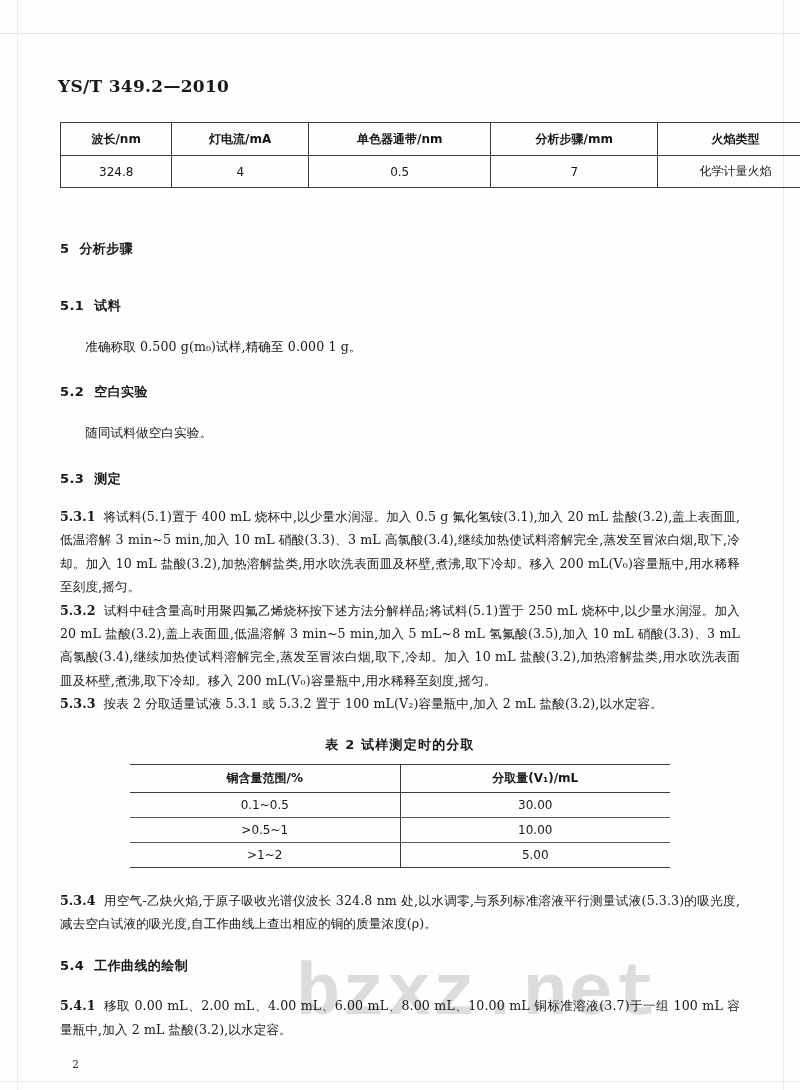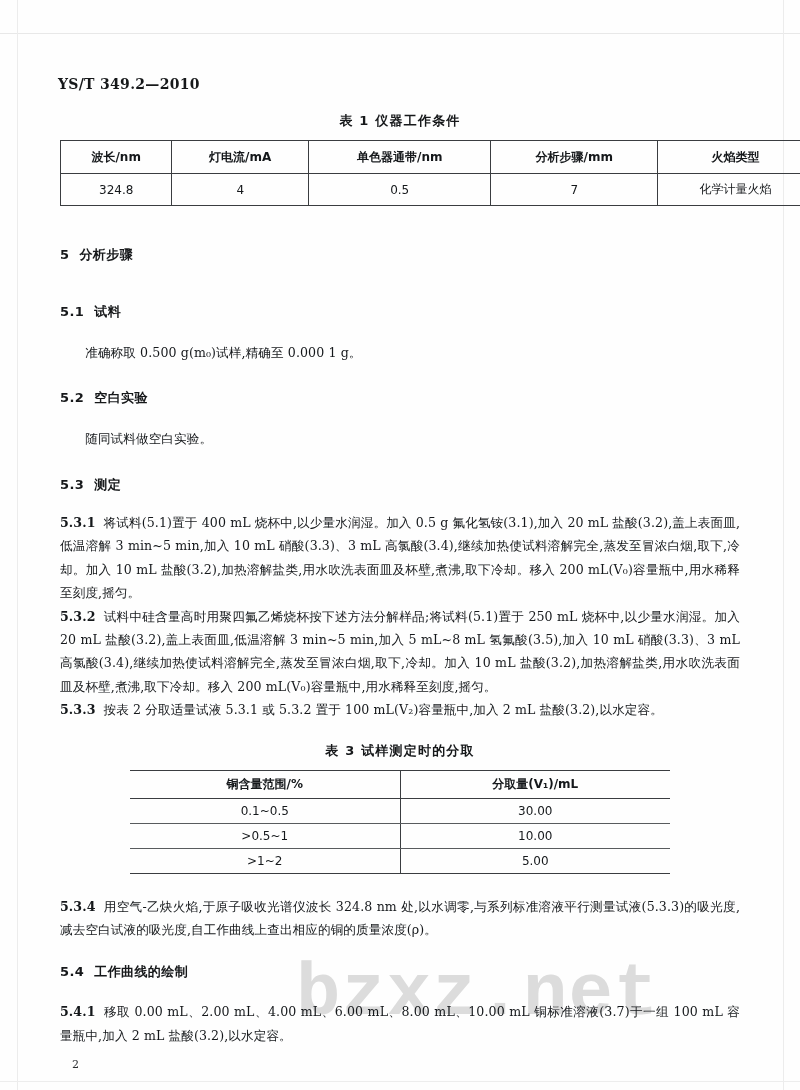--- a/index.html
+++ b/index.html
@@ -63,21 +63,21 @@
     z-index: 2;
     padding: 0 60px;
   }
 
   .doc-code {
     position: absolute;
     left: 58px;
     top: 76px;
     font-family: "DejaVu Serif", "Liberation Serif", serif;
     font-weight: bold;
-    font-size: 14px;
+    font-size: 17px;
     letter-spacing: 0.3px;
     color: #16181a;
     z-index: 3;
   }
 
   .table-caption {
     text-align: center;
     font-size: 13px;
     font-weight: bold;
     color: #16181a;
@@ -170,21 +170,20 @@
   <div class="scan-edge-left"></div>
   <div class="scan-edge-right"></div>
   <div class="scan-edge-bottom"></div>
 
   <div class="watermark">bzxz.net</div>
 
   <div class="doc-code">YS/T 349.2—2010</div>
 
   <div class="content" style="padding-top:112px;">
 
-    <div class="table-caption">表 1   仪器工作条件</div>
     <table class="doc-table t1">
       <thead>
         <tr>
           <th>波长/nm</th>
           <th>灯电流/mA</th>
           <th>单色器通带/nm</th>
           <th>分析步骤/mm</th>
           <th>火焰类型</th>
         </tr>
       </thead>
@@ -192,21 +191,21 @@
         <tr>
           <td>324.8</td>
           <td>4</td>
           <td>0.5</td>
           <td>7</td>
           <td>化学计量火焰</td>
         </tr>
       </tbody>
     </table>
 
-    <h3 class="section-head" style="margin-top:40px;">
+    <h3 class="section-head" style="margin-top:52px;">
       <span class="sec-num">5</span><span>分析步骤</span>
     </h3>
 
     <h3 class="section-head" style="margin-top:39px;">
       <span class="sec-num">5.1</span><span>试料</span>
     </h3>
     <p class="body-text indent" style="margin-top:20px;">准确称取 0.500 g(m₀)试样,精确至 0.000 1 g。</p>
 
     <h3 class="section-head" style="margin-top:25px;">
       <span class="sec-num">5.2</span><span>空白实验</span>
@@ -216,21 +215,21 @@
     <h3 class="section-head" style="margin-top:25px;">
       <span class="sec-num">5.3</span><span>测定</span>
     </h3>
 
     <p class="body-text" style="margin-top:17px;"><span class="lead">5.3.1</span><span>将试料(5.1)置于 400 mL 烧杯中,以少量水润湿。加入 0.5 g 氟化氢铵(3.1),加入 20 mL 盐酸(3.2),盖上表面皿,低温溶解 3 min~5 min,加入 10 mL 硝酸(3.3)、3 mL 高氯酸(3.4),继续加热使试料溶解完全,蒸发至冒浓白烟,取下,冷却。加入 10 mL 盐酸(3.2),加热溶解盐类,用水吹洗表面皿及杯壁,煮沸,取下冷却。移入 200 mL(V₀)容量瓶中,用水稀释至刻度,摇匀。</span></p>
 
     <p class="body-text" style="margin-top:0;"><span class="lead">5.3.2</span><span>试料中硅含量高时用聚四氟乙烯烧杯按下述方法分解样品;将试料(5.1)置于 250 mL 烧杯中,以少量水润湿。加入 20 mL 盐酸(3.2),盖上表面皿,低温溶解 3 min~5 min,加入 5 mL~8 mL 氢氟酸(3.5),加入 10 mL 硝酸(3.3)、3 mL 高氯酸(3.4),继续加热使试料溶解完全,蒸发至冒浓白烟,取下,冷却。加入 10 mL 盐酸(3.2),加热溶解盐类,用水吹洗表面皿及杯壁,煮沸,取下冷却。移入 200 mL(V₀)容量瓶中,用水稀释至刻度,摇匀。</span></p>
 
     <p class="body-text" style="margin-top:0;"><span class="lead">5.3.3</span><span>按表 2 分取适量试液 5.3.1 或 5.3.2 置于 100 mL(V₂)容量瓶中,加入 2 mL 盐酸(3.2),以水定容。</span></p>
 
-    <div class="table-caption" style="margin-top:20px;">表 3   试样测定时的分取</div>
+    <div class="table-caption" style="margin-top:20px;">表 2   试样测定时的分取</div>
     <table class="doc-table t2">
       <thead>
         <tr>
           <th class="col-sep" style="width:50%;">铜含量范围/%</th>
           <th style="width:50%;">分取量(V₁)/mL</th>
         </tr>
       </thead>
       <tbody>
         <tr>
           <td class="col-sep">0.1~0.5</td>

